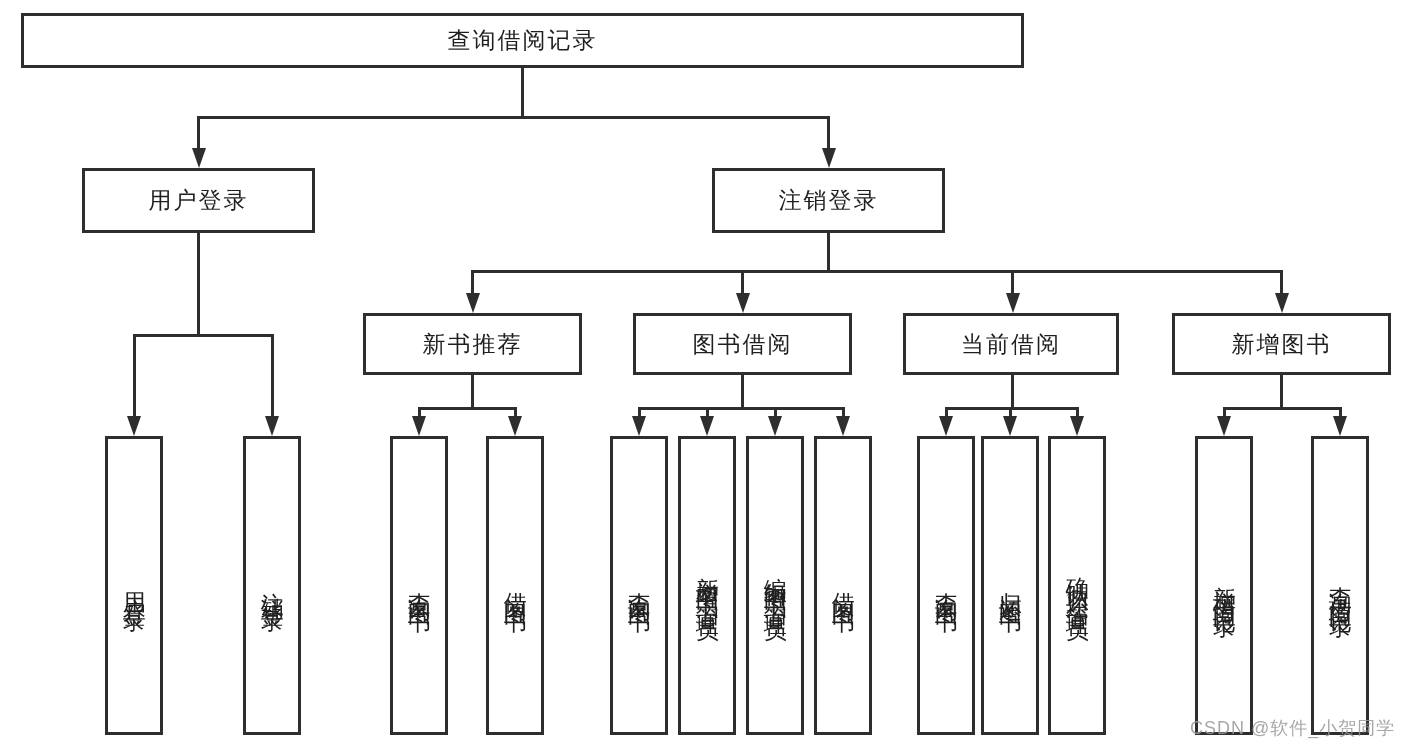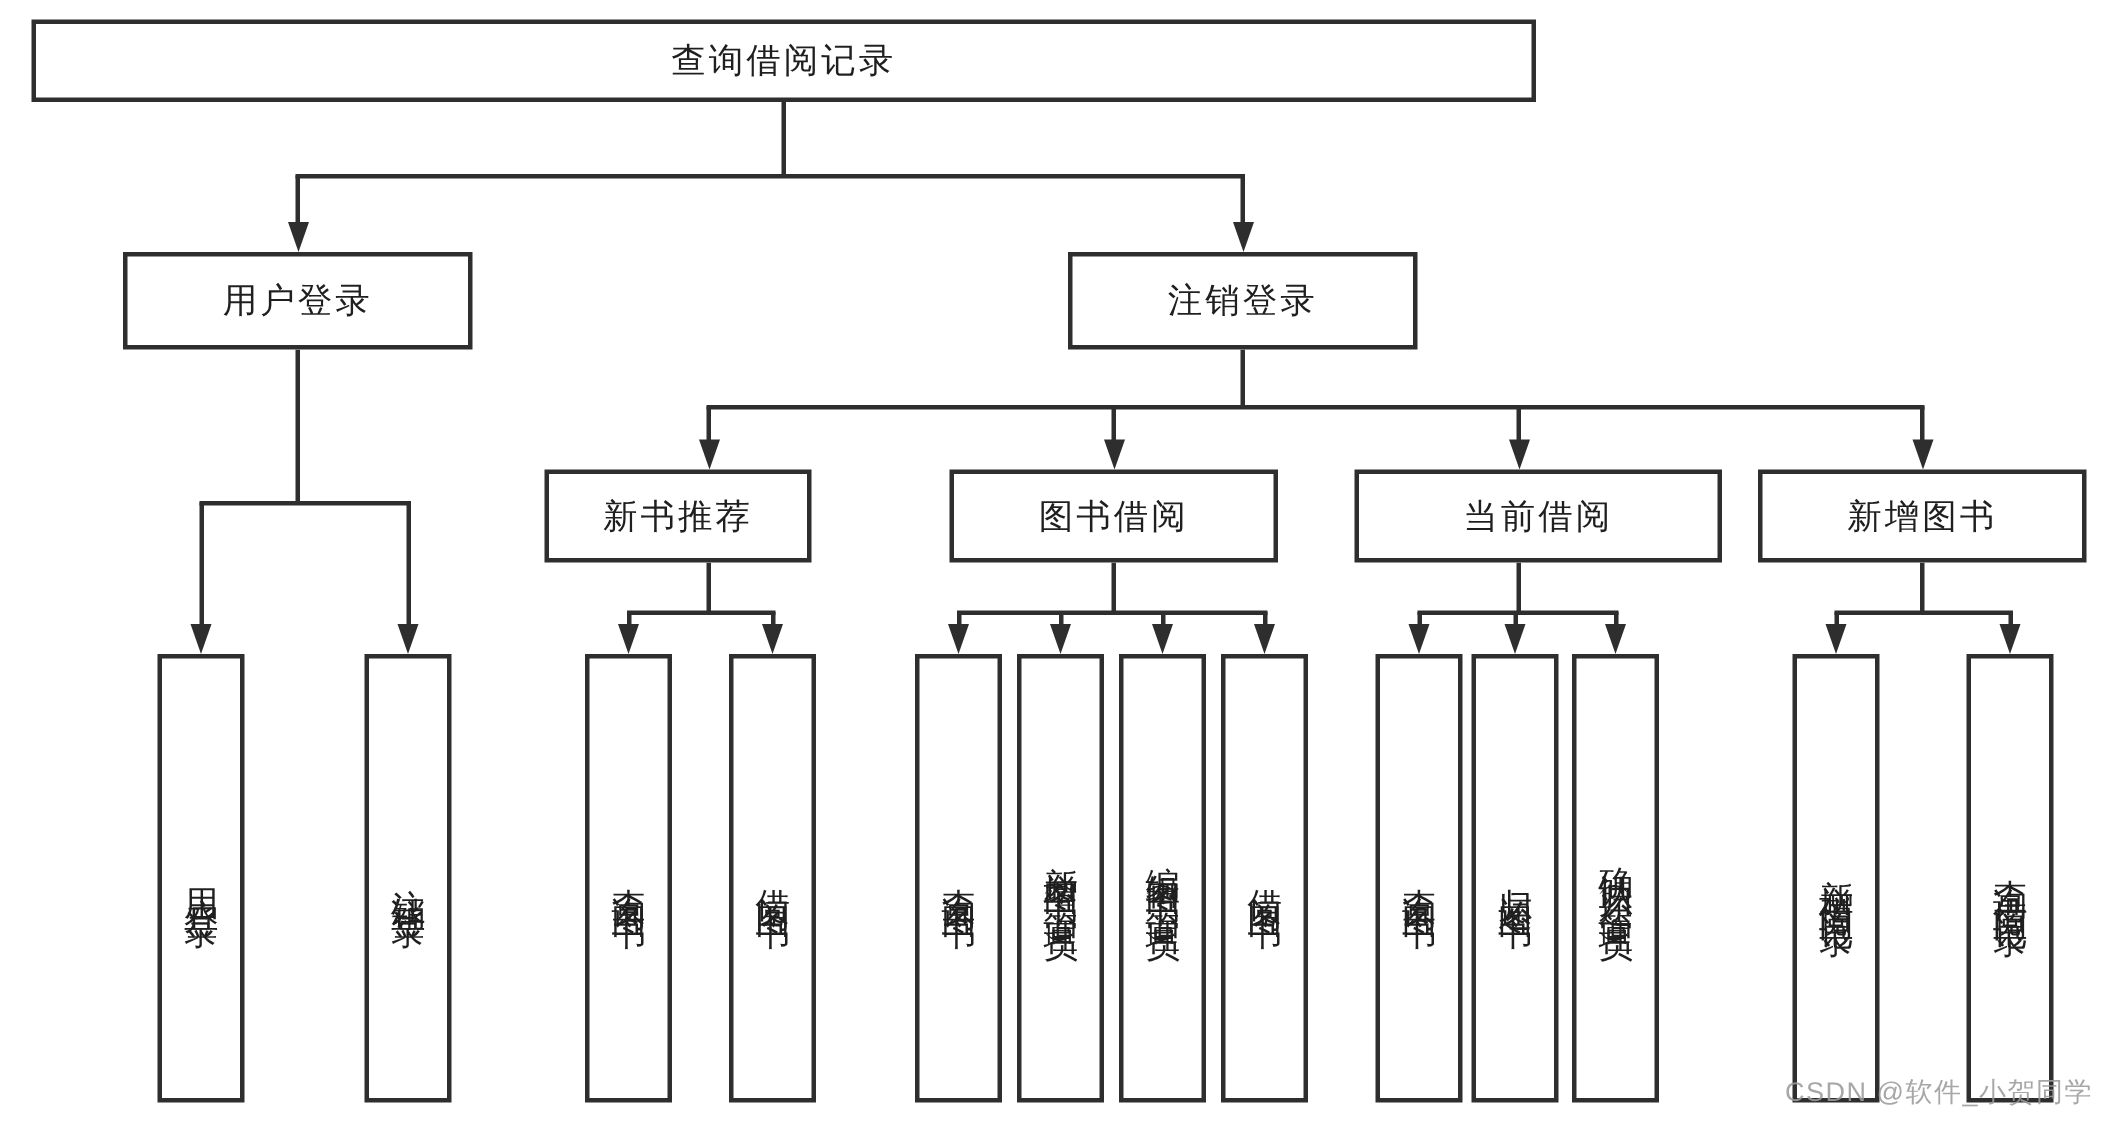--- a/index.html
+++ b/index.html
@@ -119,27 +119,27 @@
   <div id="nodes-layer">
       <div class="node" style="left: 21px; top: 13px; width: 1003px; height: 55px;">
         <span>查询借阅记录</span>
       </div>
       <div class="node" style="left: 82px; top: 168px; width: 233px; height: 65px;">
         <span>用户登录</span>
       </div>
       <div class="node" style="left: 712px; top: 168px; width: 233px; height: 65px;">
         <span>注销登录</span>
       </div>
-      <div class="node" style="left: 363px; top: 313px; width: 178px; height: 62px;">
+      <div class="node" style="left: 363px; top: 313px; width: 219px; height: 62px;">
         <span>新书推荐</span>
       </div>
       <div class="node" style="left: 633px; top: 313px; width: 219px; height: 62px;">
         <span>图书借阅</span>
       </div>
-      <div class="node" style="left: 903px; top: 313px; width: 245px; height: 62px; justify-content: center;">
+      <div class="node" style="left: 903px; top: 313px; width: 216px; height: 62px; justify-content: center;">
         <span>当前借阅</span>
       </div>
       <div class="node" style="left: 1172px; top: 313px; width: 219px; height: 62px;">
         <span>新增图书</span>
       </div>
       <div class="node vertical" style="left: 105px; top: 436px; width: 58px; height: 299px;">
         <span>用户登录</span>
       </div>
       <div class="node vertical" style="left: 243px; top: 436px; width: 58px; height: 299px;">
         <span>注销登录</span>

